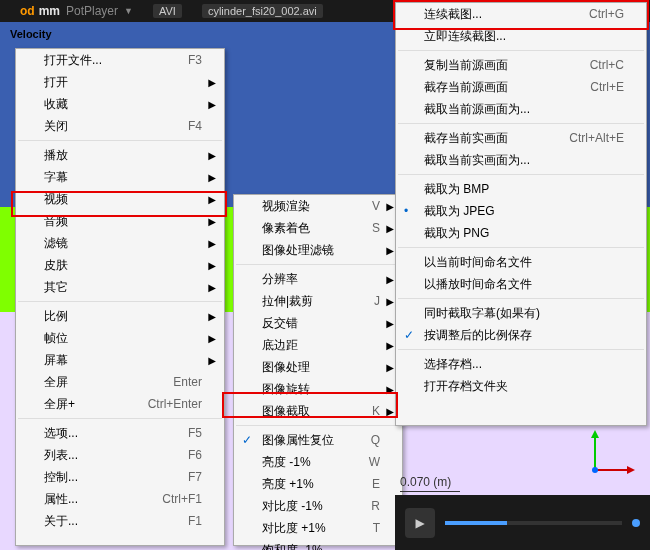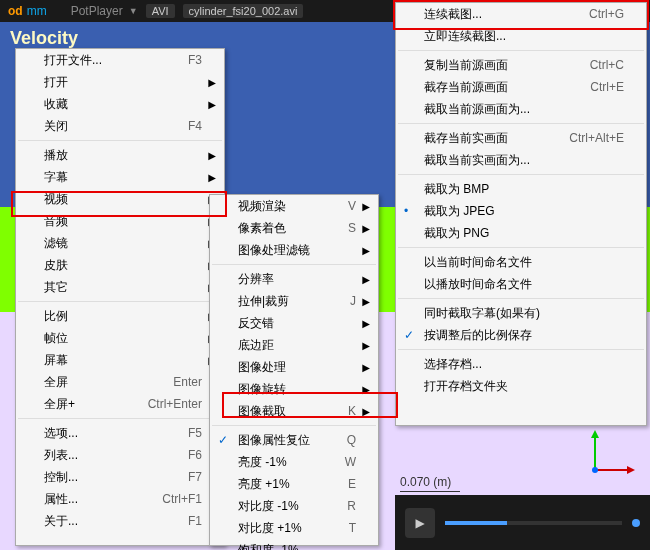--- a/index.html
+++ b/index.html
@@ -1,26 +1,26 @@
 <!DOCTYPE html>
 <html><head>
 <meta charset="utf-8">
 <style>
 * { margin: 0; padding: 0; box-sizing: border-box; font-family: "Microsoft YaHei", sans-serif; font-size: 12px; }
 body { width: 650px; height: 550px; background: #0066cc; overflow: hidden; position: relative; }
-.titlebar { height: 22px; background: #1a1a1a; color: #f0f0f0; display: flex; align-items: center; padding: 0 8px; gap: 4px; }
+.titlebar { height: 22px; background: #1a1a1a; color: #f0f0f0; display: flex; align-items: center; padding: 0 20px; gap: 4px; }
 .logo { color: #ff9900; font-weight: bold; }
-.logo2 { color: #0ea5e9; font-weight: normal; }
-.title-app { color: #888; margin-left: 20px; }
-.title-info { background: #333; padding: 1px 6px; border-radius: 2px; color: #ccc; font-size: 11px; margin-left: 4px; }
+.logo2 { color: #e5e5e5; font-weight: bold; }
+.title-app { color: #888; margin-left: 2px; }
+.title-info { background: #333; padding: 1px 6px; border-radius: 2px; color: #ccc; font-size: 11px; margin-left: 16px; }
 .vid-bg { position: absolute; top: 22px; left: 0; right: 0; bottom: 0; background: linear-gradient(#3a5fb0 0%, #3a5fb0 35%, #7fff00 35%, #7fff00 55%, #e8d8ff 55%); }
-.velocity { position: absolute; top: 28px; left: 10px; color: #fef9c3; font-weight: bold; font-size: 18px; }
+.velocity { position: absolute; top: 28px; left: 10px; color: #000000; font-weight: bold; font-size: 11px; }
 .menu { position: absolute; background: #f5f5f5; border: 1px solid #aaa; box-shadow: 2px 2px 4px rgba(0,0,0,0.3); }
 .menu1 { top: 48px; left: 15px; width: 210px; height: 498px; }
-.menu2 { top: 194px; left: 209px; width: 170px; height: 352px; }
+.menu2 { top: 194px; left: 233px; width: 170px; height: 352px; }
 .menu3 { top: 2px; left: 395px; width: 252px; height: 424px; }
 .mi { height: 22px; display: flex; align-items: center; padding: 0 22px 0 28px; position: relative; cursor: default; }
 .mi .lbl { flex: 1; }
 .mi .sc { color: #666; text-align: right; }
 .mi .arr { position: absolute; right: 8px; font-size: 10px; }
 .sep { height: 1px; background: #ddd; margin: 3px 2px; }
 .hl { border: 2px solid #e60000; position: absolute; pointer-events: none; }
 .hl1 { top: 191px; left: 11px; width: 216px; height: 26px; }
 .hl2 { top: 392px; left: 222px; width: 176px; height: 26px; }
 .hl3 { top: 0px; left: 393px; width: 256px; height: 30px; }

